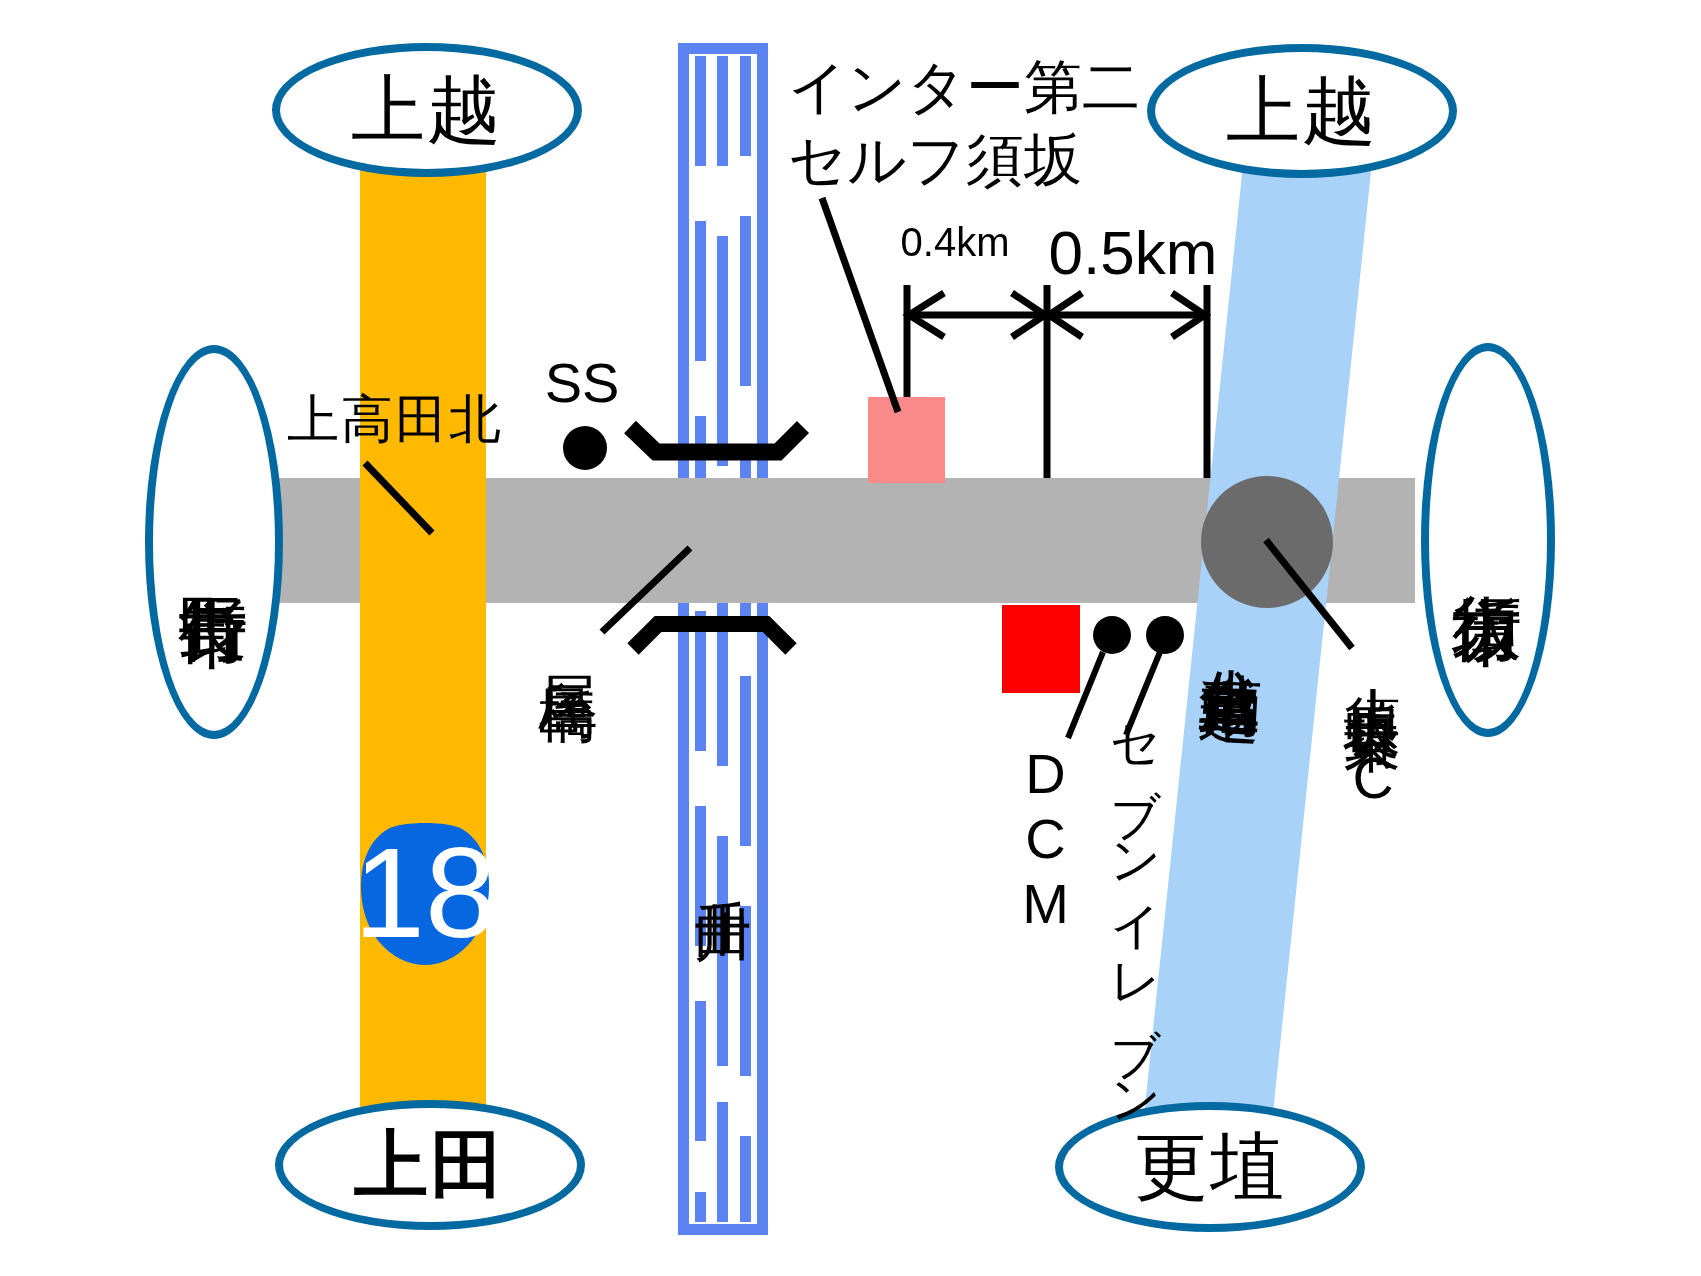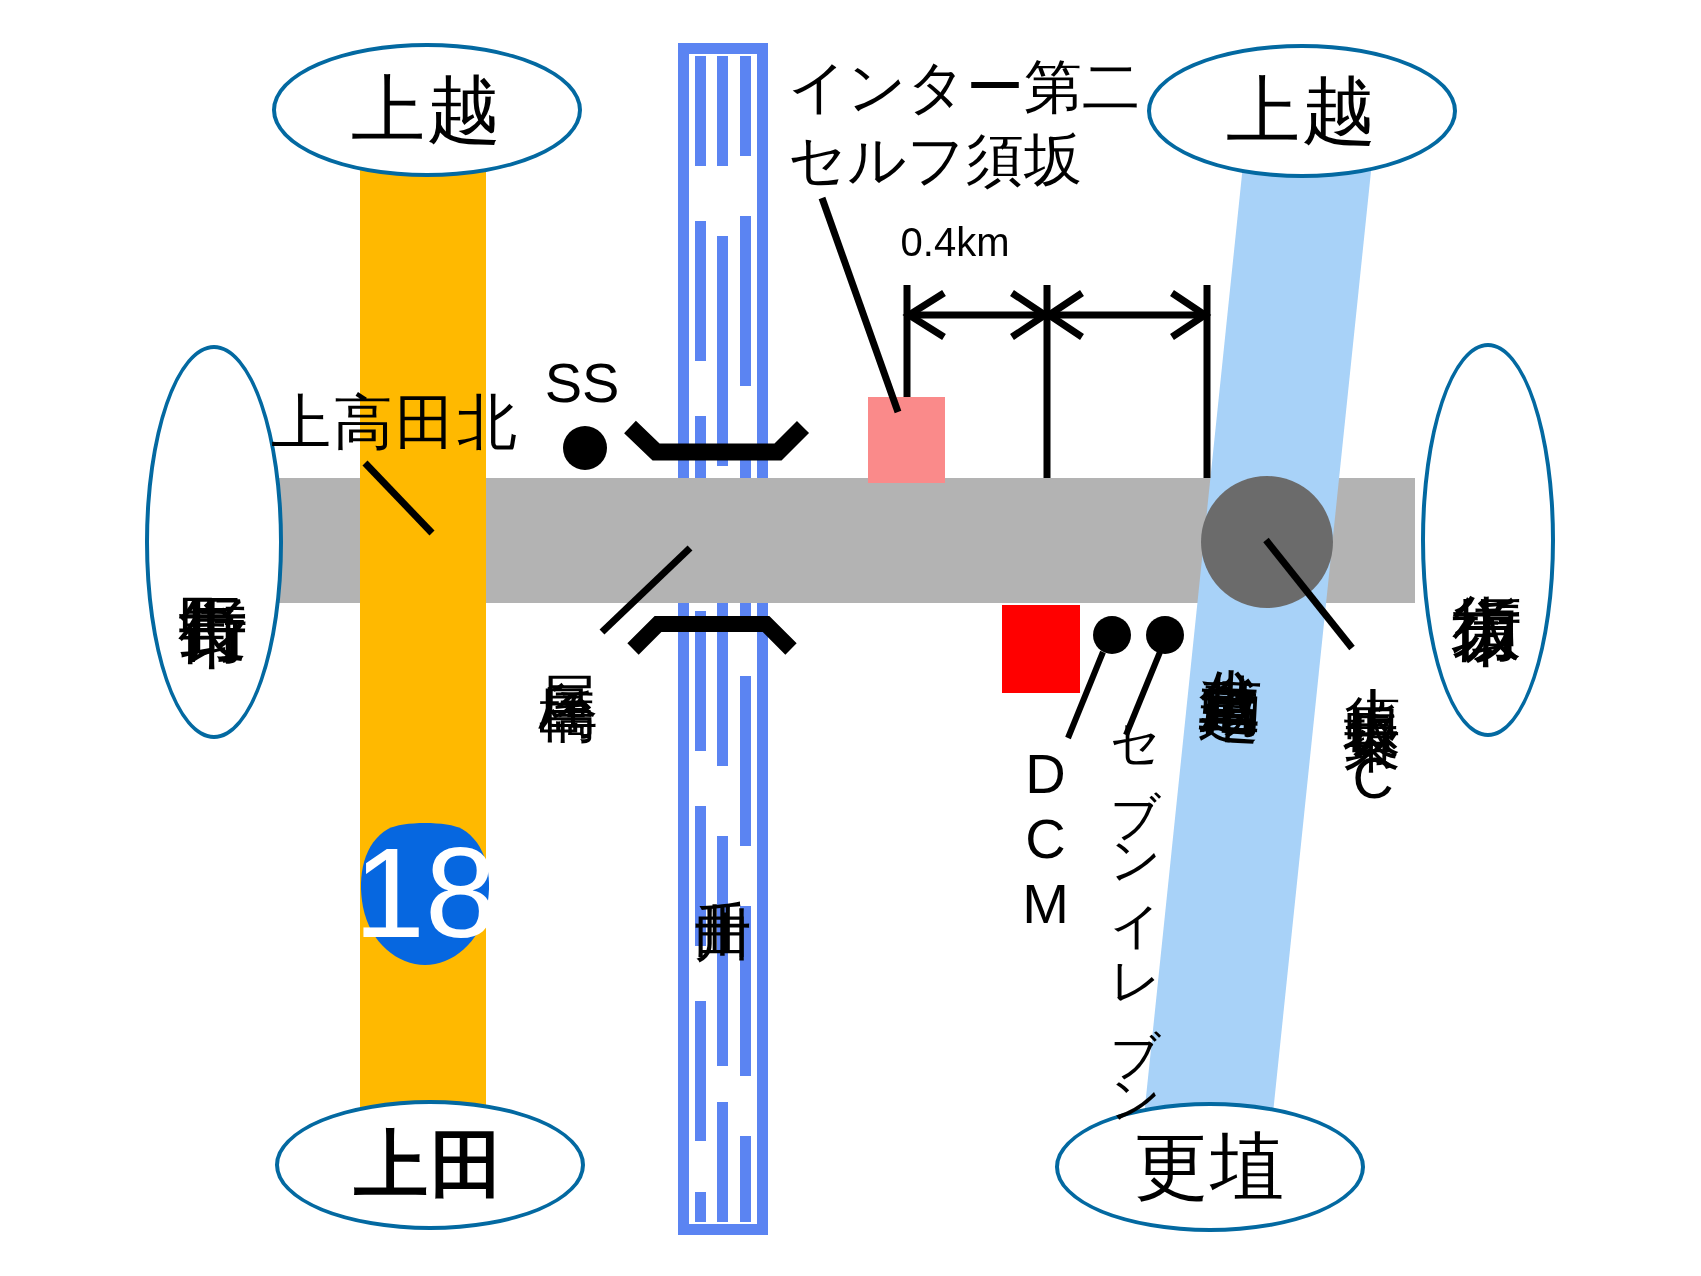--- a/index.html
+++ b/index.html
@@ -29,38 +29,38 @@
   .red-sq{position:absolute;left:1002px;top:605px;width:78px;height:88px;background:var(--dcm_red);}
   .dot{position:absolute;border-radius:50%;background:#000;}
   .ss-dot{left:563px;top:426px;width:44px;height:44px;}
   .dcm-dot{left:1093px;top:616px;width:38px;height:38px;}
   .sev-dot{left:1146px;top:616px;width:38px;height:38px;}
 
   .overlay{position:absolute;left:0;top:0;}
 
   
   .oval{
-    position:absolute;background:#fff;border:4px solid #0369a1;border-radius:50%;
+    position:absolute;background:#fff;border:8px solid #0369a1;border-radius:50%;
     display:flex;align-items:center;justify-content:center;box-sizing:border-box;
     text-align:center;line-height:1;
   }
   .oval.h{font-size:74px;letter-spacing:2px;}
   .oval.v{font-size:70px;}
   .ov-joetsu-w{left:272px;top:43px;width:310px;height:134px;}
   .ov-joetsu-e{left:1147px;top:44px;width:310px;height:134px;}
   .ov-ueda{left:275px;top:1100px;width:310px;height:130px;font-weight:bold;}
   .ov-koshoku{left:1055px;top:1102px;width:310px;height:130px;text-align:right;}
   .ov-nagano{left:145px;top:345px;width:138px;height:394px;}
   .ov-suzaka{left:1421px;top:343px;width:134px;height:394px;}
 
   
   .vt{writing-mode:vertical-rl;text-orientation:upright;}
   .lbl{position:absolute;line-height:1;white-space:nowrap;}
   .ss-label{left:522px;top:355px;width:120px;font-size:56px;text-align:center;}
-  .kamitakada{left:271px;top:393px;font-size:60px;letter-spacing:2px;}
+  .kamitakada{left:287px;top:393px;font-size:52px;letter-spacing:2px;}
   .gas-label{left:788px;top:50px;font-size:58px;line-height:73px;}
   .dim-a{left:855px;top:222px;width:200px;font-size:40px;text-align:center;}
   .dim-b{left:1033px;top:222px;width:200px;font-size:62px;text-align:center;}
   .yashima{left:538px;top:628px;width:60px;font-size:60px;letter-spacing:5px;text-align:center;}
   .chikuma{left:694px;top:853px;width:58px;font-size:57px;letter-spacing:4px;text-align:center;}
   .expwy-name{left:1199px;top:618px;width:66px;font-size:62px;letter-spacing:3px;text-align:center;transform:rotate(3deg);transform-origin:50% 50%;}
   .ic-name{left:1343px;top:652px;width:58px;font-size:57px;letter-spacing:5px;text-align:center;}
   .dcm-label{left:1015px;top:742px;width:58px;font-size:56px;letter-spacing:2px;text-align:center;}
   .sev-label{left:1109px;top:690px;width:52px;font-size:50px;letter-spacing:3px;text-align:center;}
 </style>
@@ -134,20 +134,21 @@
     <span class="vt">須坂市街</span>
   </div>
 
   <div class="lbl ss-label">SS</div>
   <div class="lbl kamitakada">上高田北</div>
   <div class="lbl gas-label">
     <div>インター第二</div>
     <div>セルフ須坂</div>
   </div>
   <div class="lbl dim-a">0.4km</div>
+  <div class="lbl dim-b">0.5km</div>
   <div class="lbl vt yashima">屋島橋</div>
   <div class="lbl vt chikuma">千曲川</div>
   <div class="lbl vt expwy-name">上信越自動車道</div>
   <div class="lbl vt ic-name">須坂長野東IC</div>
   <div class="lbl vt dcm-label">DCM</div>
   <div class="lbl vt sev-label">セブンイレブン</div>
 
 </div>
 
 </body></html>

